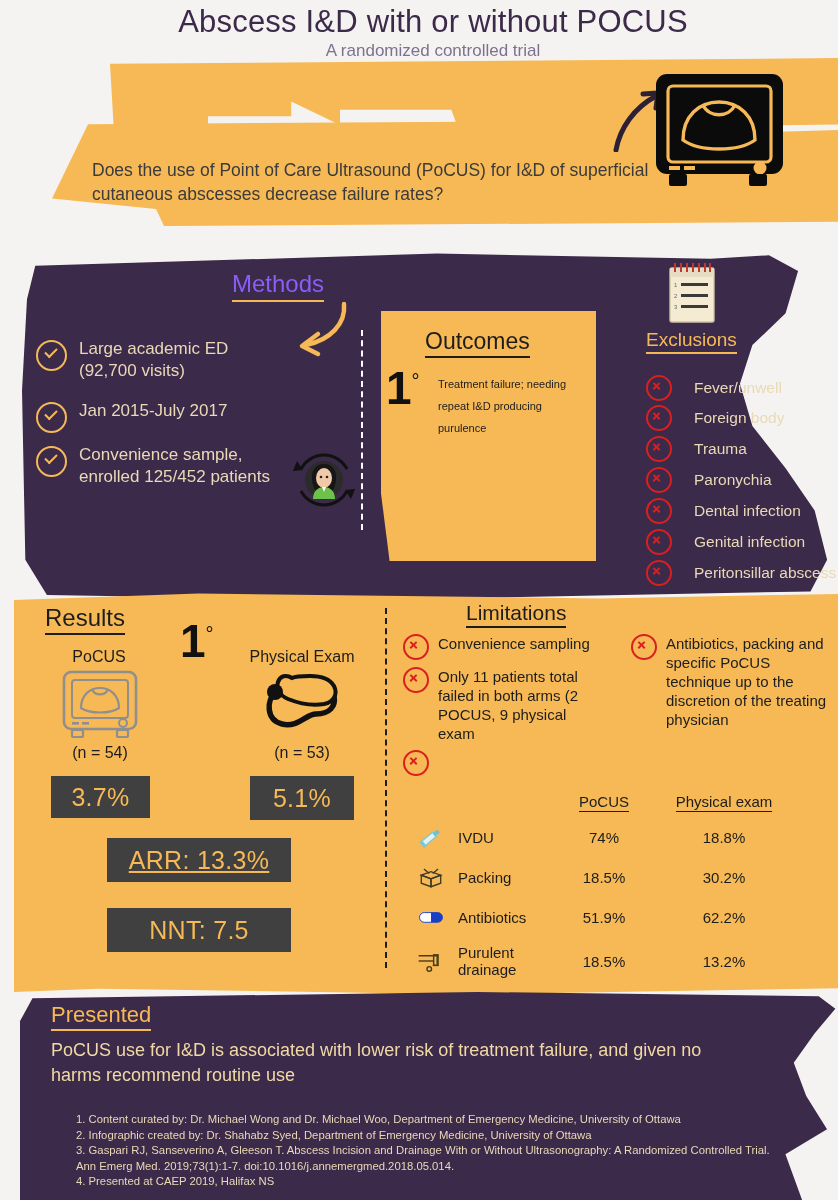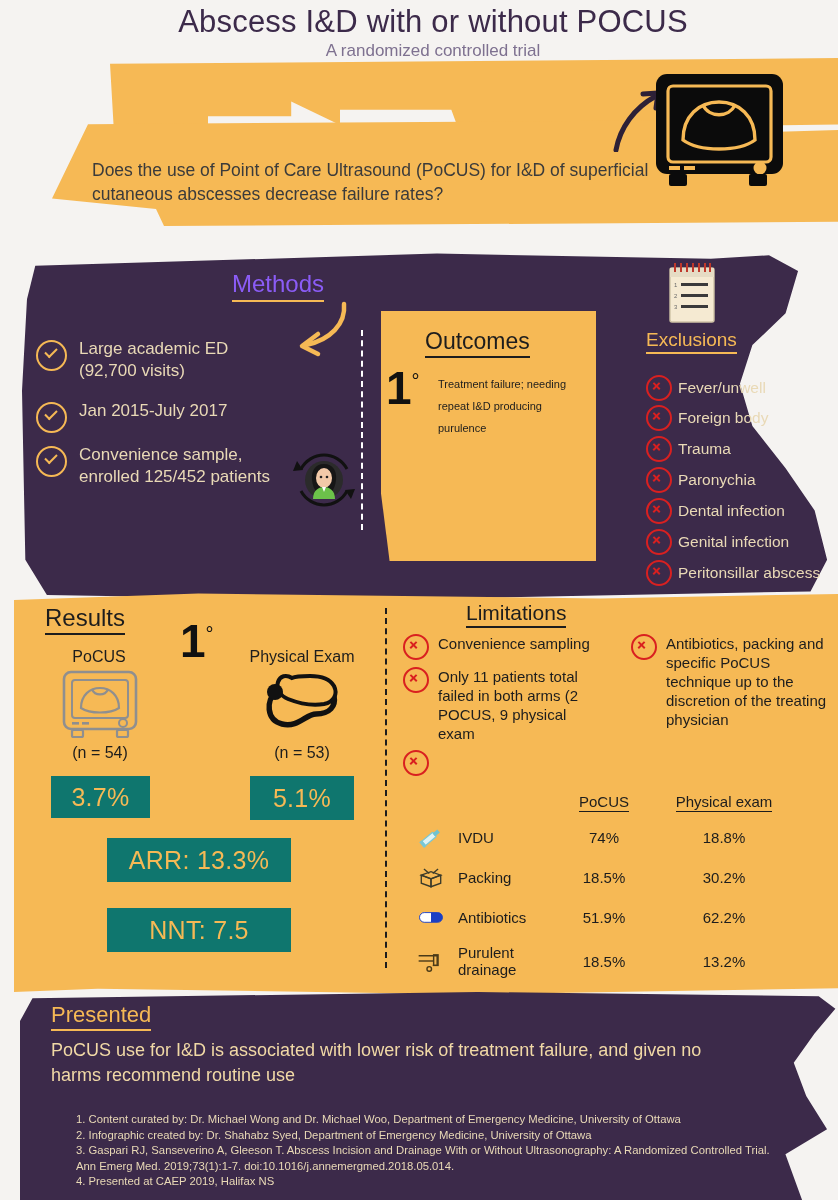--- a/index.html
+++ b/index.html
@@ -95,21 +95,21 @@
   }
   .dashed-v{
     position:absolute;left:347px;top:330px;width:0;height:200px;
     border-left:2.4px dashed #ffffff;
   }
 
   .excl-h{
     position:absolute;left:632px;top:329px;font-size:19px;color:#f6b955;
     border-bottom:2.2px solid #f6b955;padding-bottom:1px;
   }
-  .excl-item{position:absolute;display:flex;align-items:center;gap:6px;}
+  .excl-item{position:absolute;display:flex;align-items:center;gap:22px;}
   .x-circle{
     width:22px;height:22px;border:2.4px solid #d92020;border-radius:50%;
     flex:0 0 auto;position:relative;
   }
   .x-circle:before,.x-circle:after{
     content:"";position:absolute;left:4.4px;top:8.2px;width:9px;height:2.2px;background:#d92020;
   }
   .x-circle:before{transform:rotate(45deg);}
   .x-circle:after{transform:rotate(-45deg);}
   .excl-text{font-size:15.5px;color:#e9d9b6;white-space:nowrap;}
@@ -129,21 +129,21 @@
     position:absolute;left:31px;top:604px;font-size:24px;color:#1d1d1d;
     border-bottom:2.6px solid #1d1d1d;padding-bottom:1px;
   }
   .res-deg1{
     position:absolute;left:166px;top:618px;font-size:46px;font-weight:bold;color:#111;line-height:1;
   }
   .res-deg1 sup{font-size:20px;font-weight:normal;}
   .arm-label{position:absolute;font-size:16px;color:#1d1d1d;text-align:center;}
   .arm-n{position:absolute;font-size:16px;color:#1d1d1d;text-align:center;}
   .stat-box{
-    position:absolute;background:#0f766e;color:#f6b955;
+    position:absolute;background:#404040;color:#f6b955;
     display:flex;align-items:center;justify-content:center;
     font-size:25px;letter-spacing:.3px;
   }
   .dashed-v2{
     position:absolute;left:371px;top:608px;width:0;height:360px;
     border-left:2.4px dashed #1d1d1d;
   }
 
   
   .lim-h{
@@ -342,21 +342,21 @@
   <div class="arm-label" style="left:218px;top:648px;width:140px;">Physical Exam</div>
   <svg class="abs" style="left:240px;top:666px;width:96px;height:78px;" viewBox="0 0 96 78">
     <path d="M22 26 C12 34, 12 54, 28 58 C44 62, 52 48, 62 48 C76 48, 82 40, 80 30" stroke="#111" stroke-width="5.5" fill="none" stroke-linecap="round"></path>
     <path d="M38 12 C32 8, 26 10, 24 16 C22 22, 26 30, 34 33 C44 37, 58 40, 70 38 C80 36, 84 28, 80 20 C76 13, 66 10, 56 10 C48 10, 42 10, 38 12 Z" fill="#f6b955" stroke="#111" stroke-width="4"></path>
     <circle cx="21" cy="26" r="8" fill="#111"></circle>
   </svg>
   <div class="arm-n" style="left:218px;top:744px;width:140px;">(n = 53)</div>
 
   <div class="stat-box" style="left:37px;top:776px;width:99px;height:42px;">3.7%</div>
   <div class="stat-box" style="left:236px;top:776px;width:104px;height:44px;">5.1%</div>
-  <div class="stat-box" style="left:93px;top:838px;width:184px;height:44px;">ARR: 13.3%</div>
+  <div class="stat-box" style="left:93px;top:838px;width:184px;height:44px;text-decoration:underline;">ARR: 13.3%</div>
   <div class="stat-box" style="left:93px;top:908px;width:184px;height:44px;">NNT: 7.5</div>
 
   <div class="dashed-v2"></div>
 
   <div class="lim-h">Limitations</div>
 
   <div class="lim-item" style="left:389px;top:634px;width:210px;">
     <span class="x-circle"></span>
     <span class="lim-text">Convenience sampling</span>
   </div>

